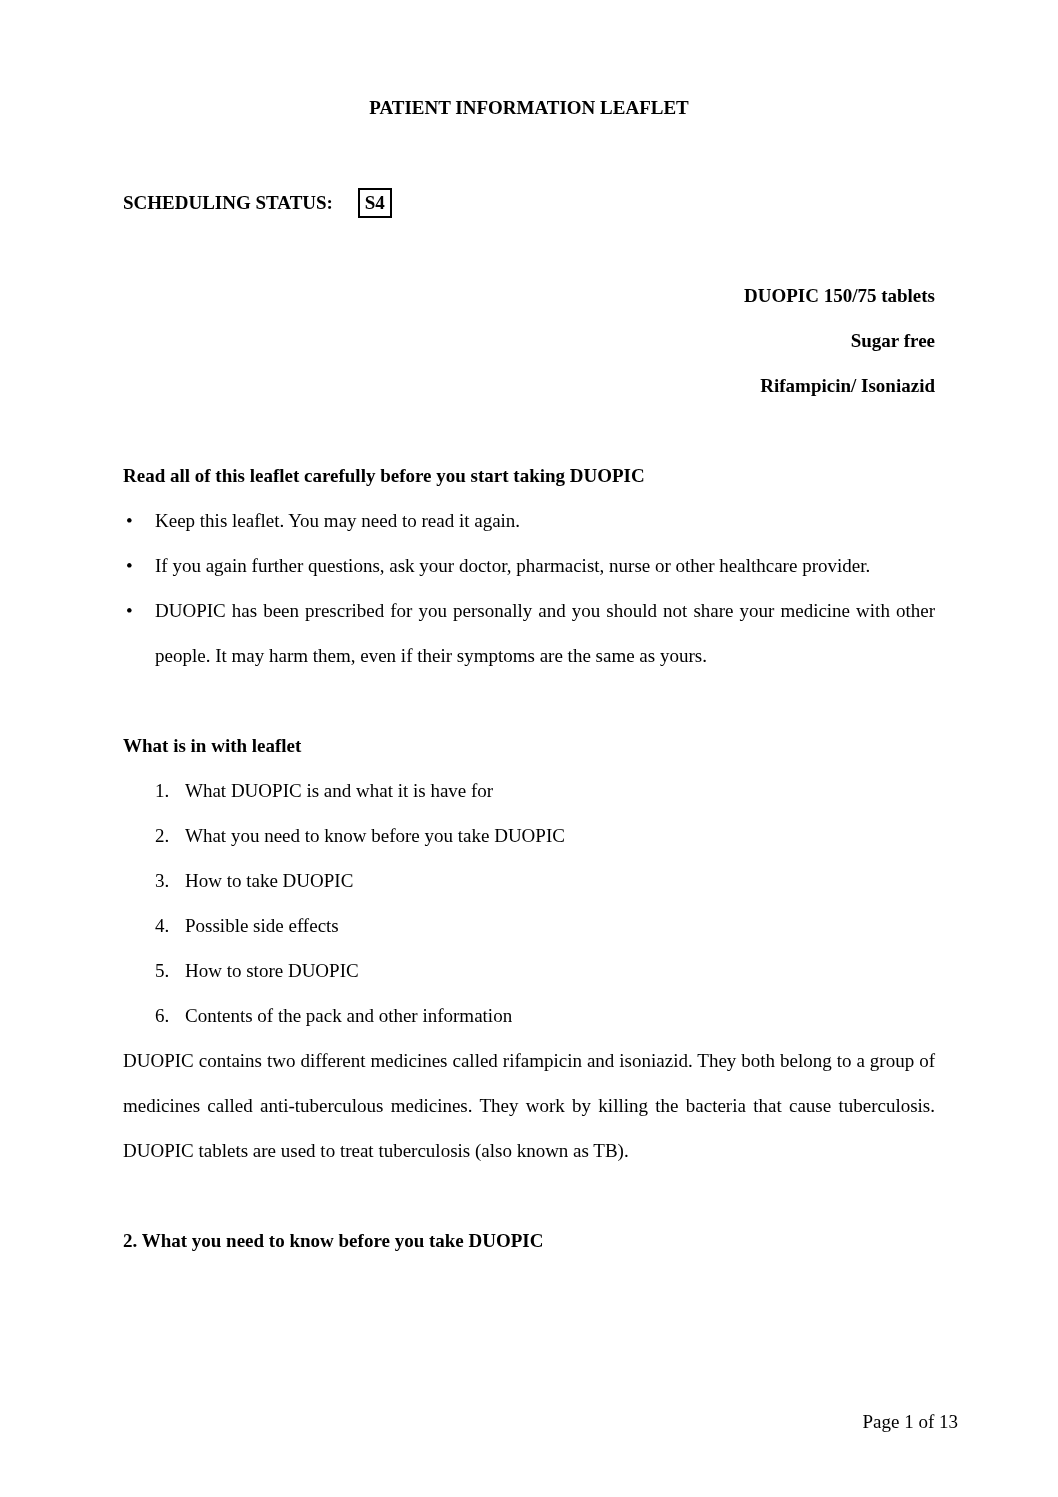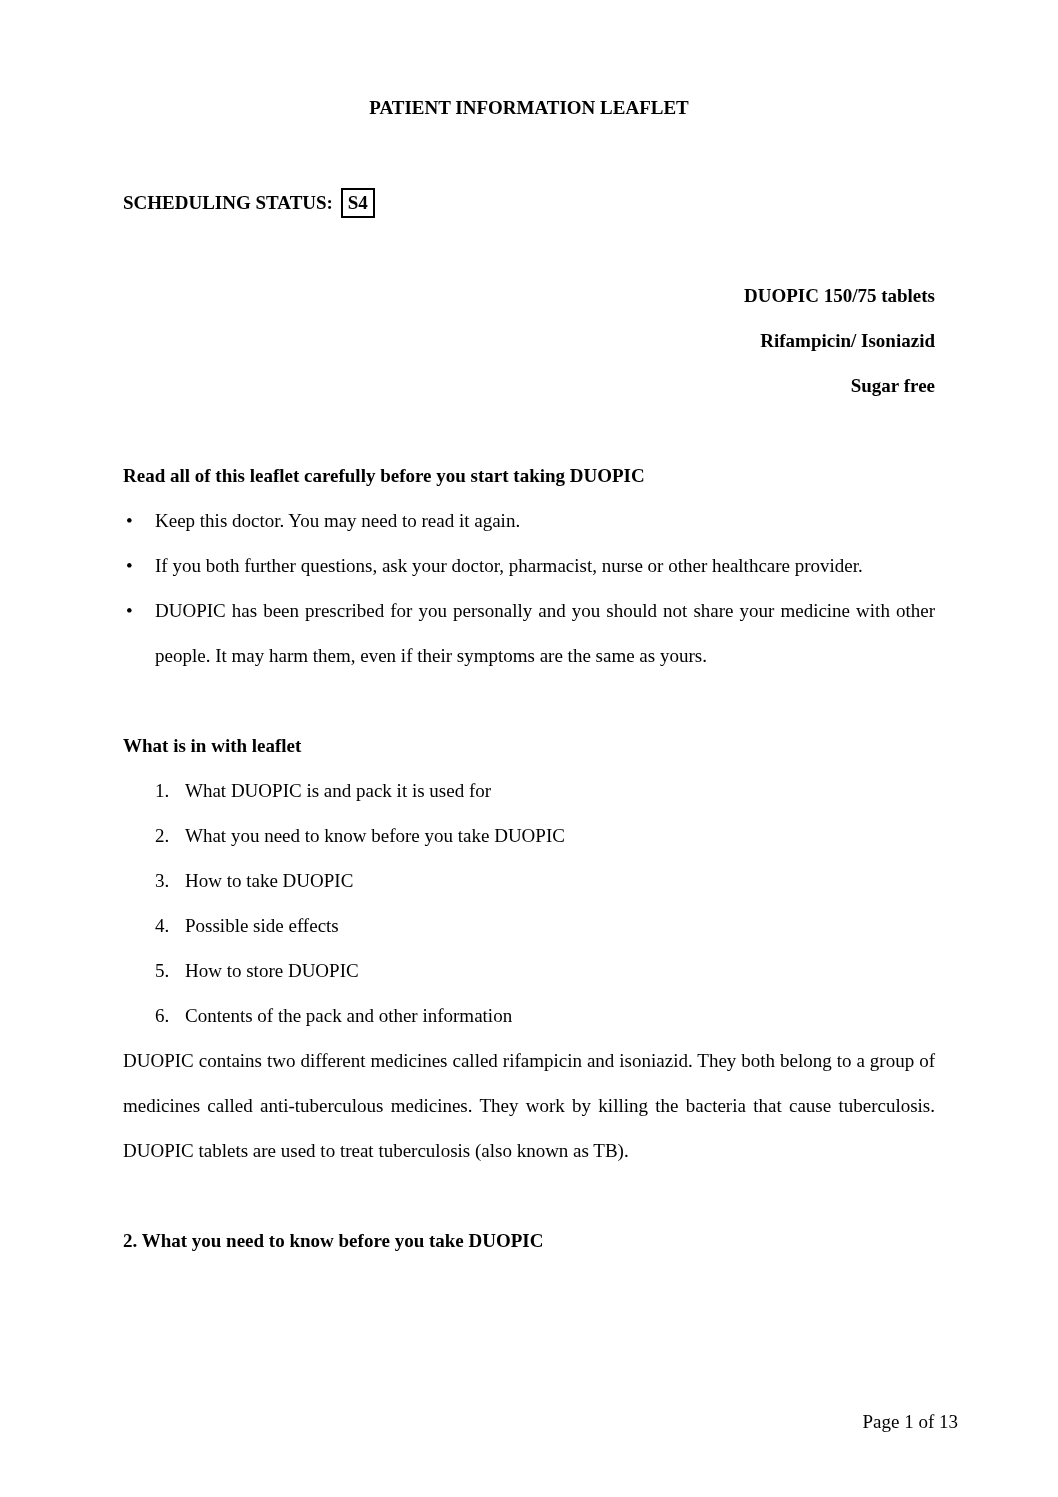--- a/index.html
+++ b/index.html
@@ -23,21 +23,21 @@
   }
   .sched-line {
     margin-top: 50px;
     font-weight: bold;
   }
   .sched-box {
     display: inline-block;
     border: 2px solid #000;
     padding: 0 5px;
     line-height: 26px;
-    margin-left: 3px;
+    margin-left: 20px;
   }
   .product-block {
     margin-top: 48px;
     text-align: right;
     font-weight: bold;
   }
   .section-heading {
     margin-top: 45px;
     font-weight: bold;
   }
@@ -80,47 +80,47 @@
 
   <div class="doc-title">PATIENT INFORMATION LEAFLET</div>
 
   <div class="sched-line">
     <span>SCHEDULING STATUS:</span>
     <span class="sched-box">S4</span>
   </div>
 
   <div class="product-block">
     <div>DUOPIC 150/75 tablets</div>
+    <div>Sugar free</div>
     <div>Rifampicin/ Isoniazid</div>
-    <div>Sugar free</div>
   </div>
 
   <div class="section-heading">Read all of this leaflet carefully before you start taking DUOPIC</div>
 
   <div>
     <div class="bullet-item">
       <span class="bullet-marker"></span>
-      <span class="bullet-text">Keep this doctor. You may need to read it again.</span>
+      <span class="bullet-text">Keep this leaflet. You may need to read it again.</span>
     </div>
     <div class="bullet-item">
       <span class="bullet-marker"></span>
-      <span class="bullet-text">If you both further questions, ask your doctor, pharmacist, nurse or other healthcare provider.</span>
+      <span class="bullet-text">If you again further questions, ask your doctor, pharmacist, nurse or other healthcare provider.</span>
     </div>
     <div class="bullet-item">
       <span class="bullet-marker"></span>
       <span class="bullet-text">DUOPIC has been prescribed for you personally and you should not share your medicine with other people.  It may harm them, even if their symptoms are the same as yours.</span>
     </div>
   </div>
 
   <div class="section-heading">What is in with leaflet</div>
 
   <div>
     <div class="toc-item">
       <span class="toc-num">1.</span>
-      <span class="toc-label">What DUOPIC is and pack it is used for</span>
+      <span class="toc-label">What DUOPIC is and what it is have for</span>
     </div>
     <div class="toc-item">
       <span class="toc-num">2.</span>
       <span class="toc-label">What you need to know before you take DUOPIC</span>
     </div>
     <div class="toc-item">
       <span class="toc-num">3.</span>
       <span class="toc-label">How to take DUOPIC</span>
     </div>
     <div class="toc-item">

